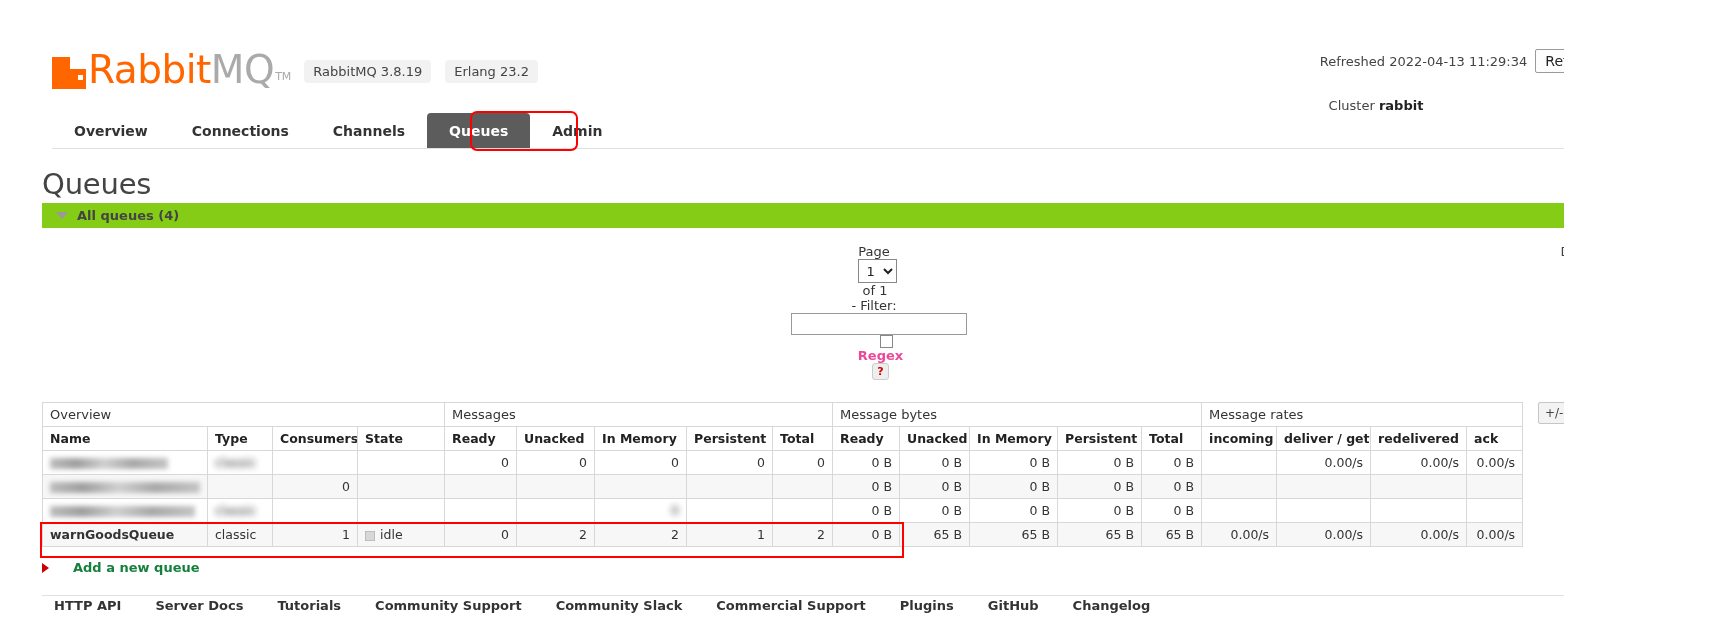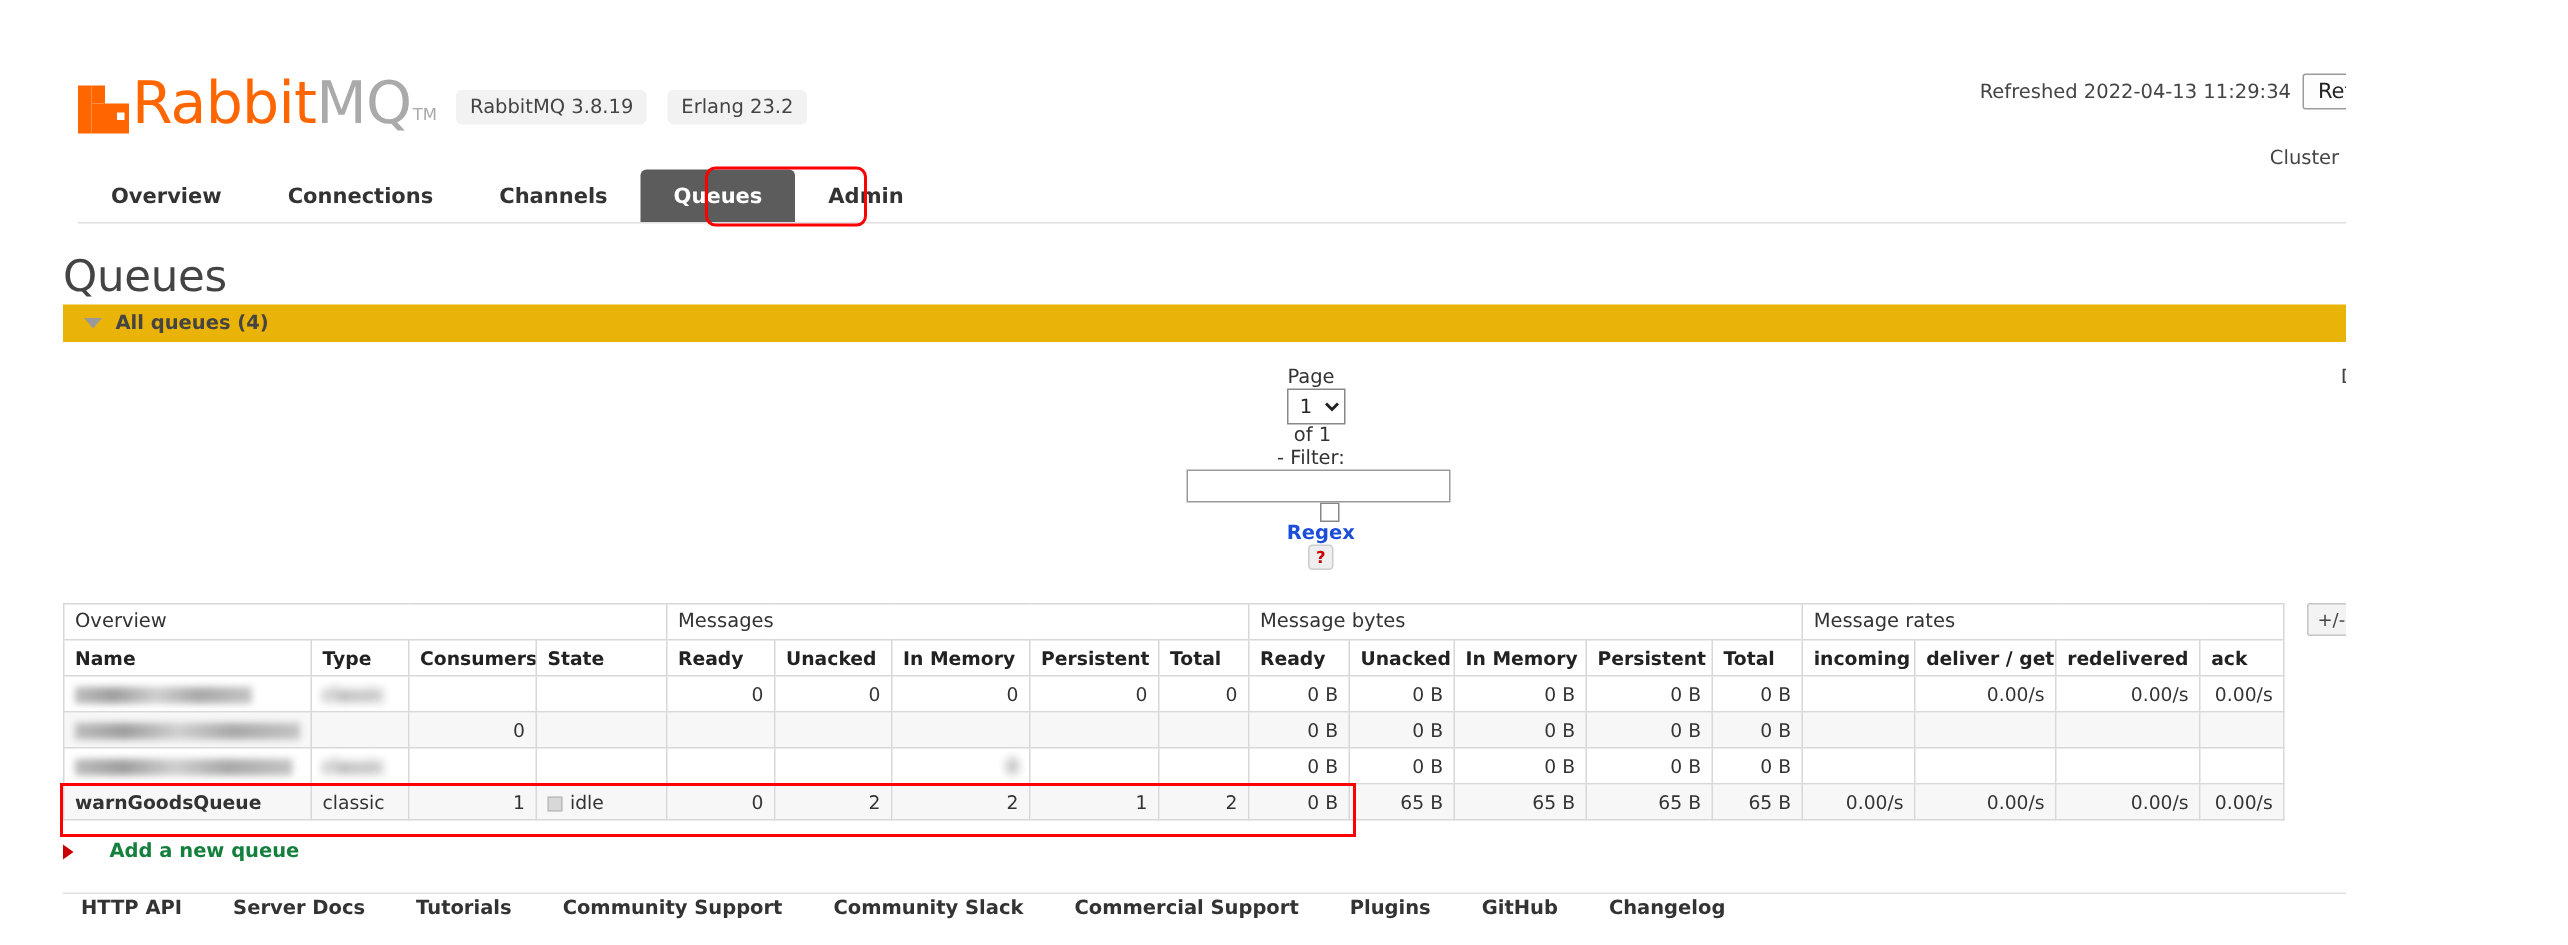--- a/index.html
+++ b/index.html
@@ -95,21 +95,21 @@
     color: #444;
     white-space: nowrap;
     position: relative;
     top: -4px;
   }
 
   .topright {
     position: absolute;
     top: 14px;
     right: 0;
-    text-align: right;
+    text-align: center;
     width: 420px;
   }
   .refresh-line {
     display: flex;
     align-items: center;
     justify-content: flex-end;
     gap: 8px;
     font-size: 13px;
     color: #444;
     white-space: nowrap;
@@ -170,21 +170,21 @@
   }
   .page-title {
     font-size: 29px;
     font-weight: 400;
     color: #444;
     margin: 18px 0 2px 0;
     letter-spacing: -0.2px;
   }
 
   .section-header {
-    background: #eab308;
+    background: #84cc16;
     padding: 5px 0 5px 14px;
     font-size: 13px;
     font-weight: bold;
     color: #444;
     width: 1670px;
     margin-left: 0;
     display: flex;
     align-items: center;
     gap: 9px;
   }
@@ -239,21 +239,21 @@
     padding: 2px 4px;
     margin-left: 4px;
   }
   .regex-box {
     width: 13px; height: 13px;
     border: 1px solid #888;
     background: #fff;
     margin-left: 18px;
     display: inline-block;
   }
-  .regex-lbl { font-size: 13px; color: #1d4ed8; margin-left: 7px; font-weight: bold; }
+  .regex-lbl { font-size: 13px; color: #ec4899; margin-left: 7px; font-weight: bold; }
   .help-q {
     display: inline-block;
     margin-left: 7px;
     background: #eee;
     border: 1px solid #ccc;
     border-radius: 3px;
     font-size: 11px;
     color: #c00;
     padding: 0 4px;
     line-height: 15px;

